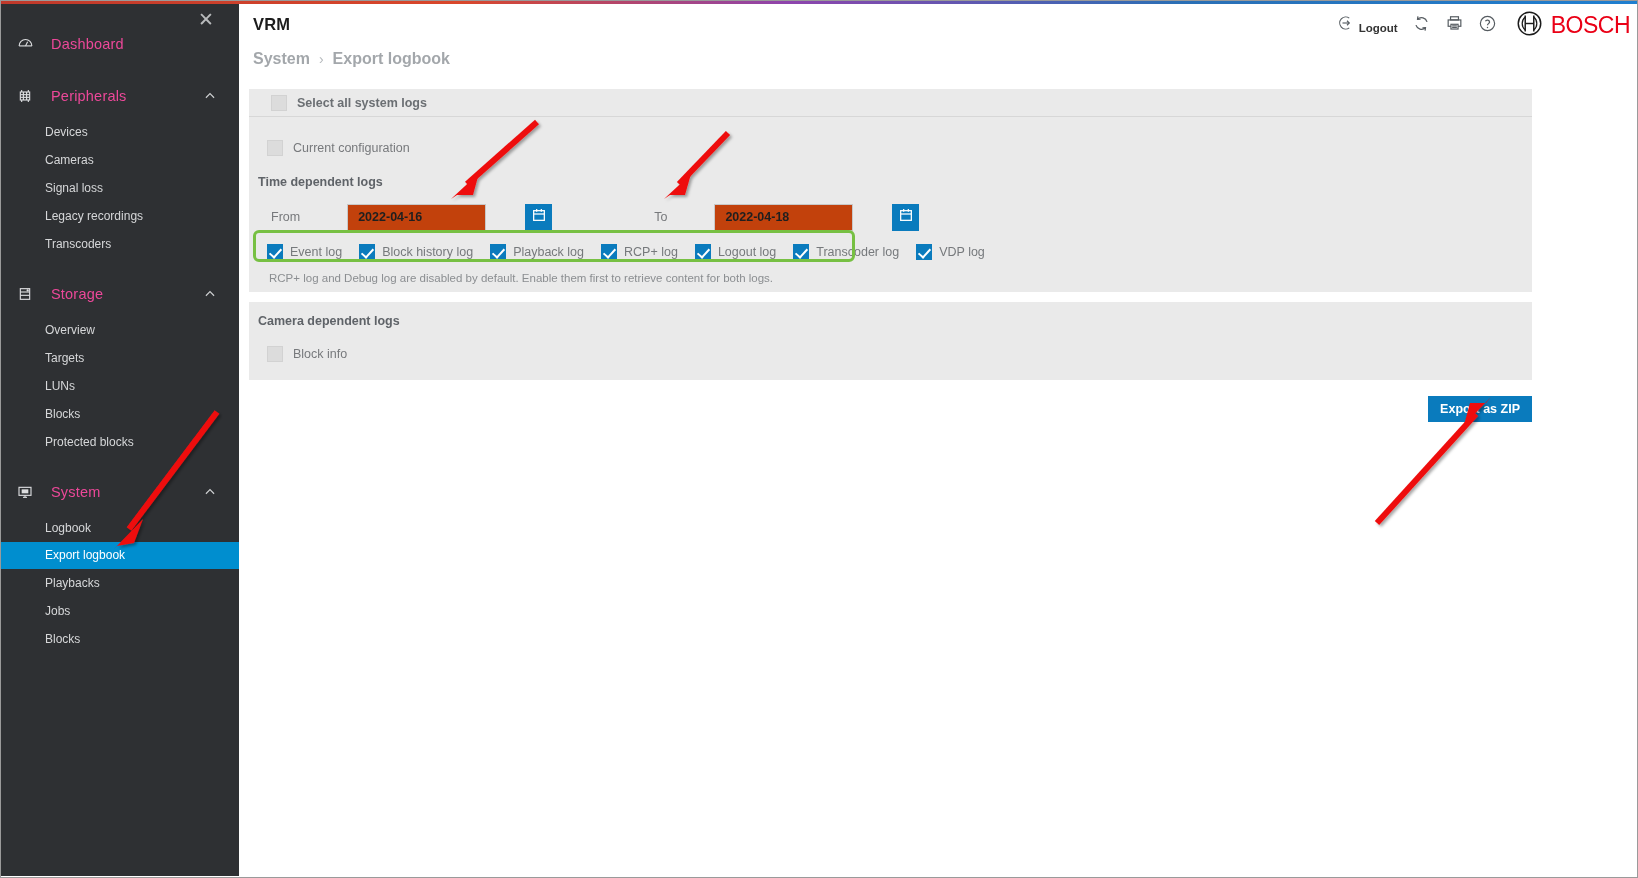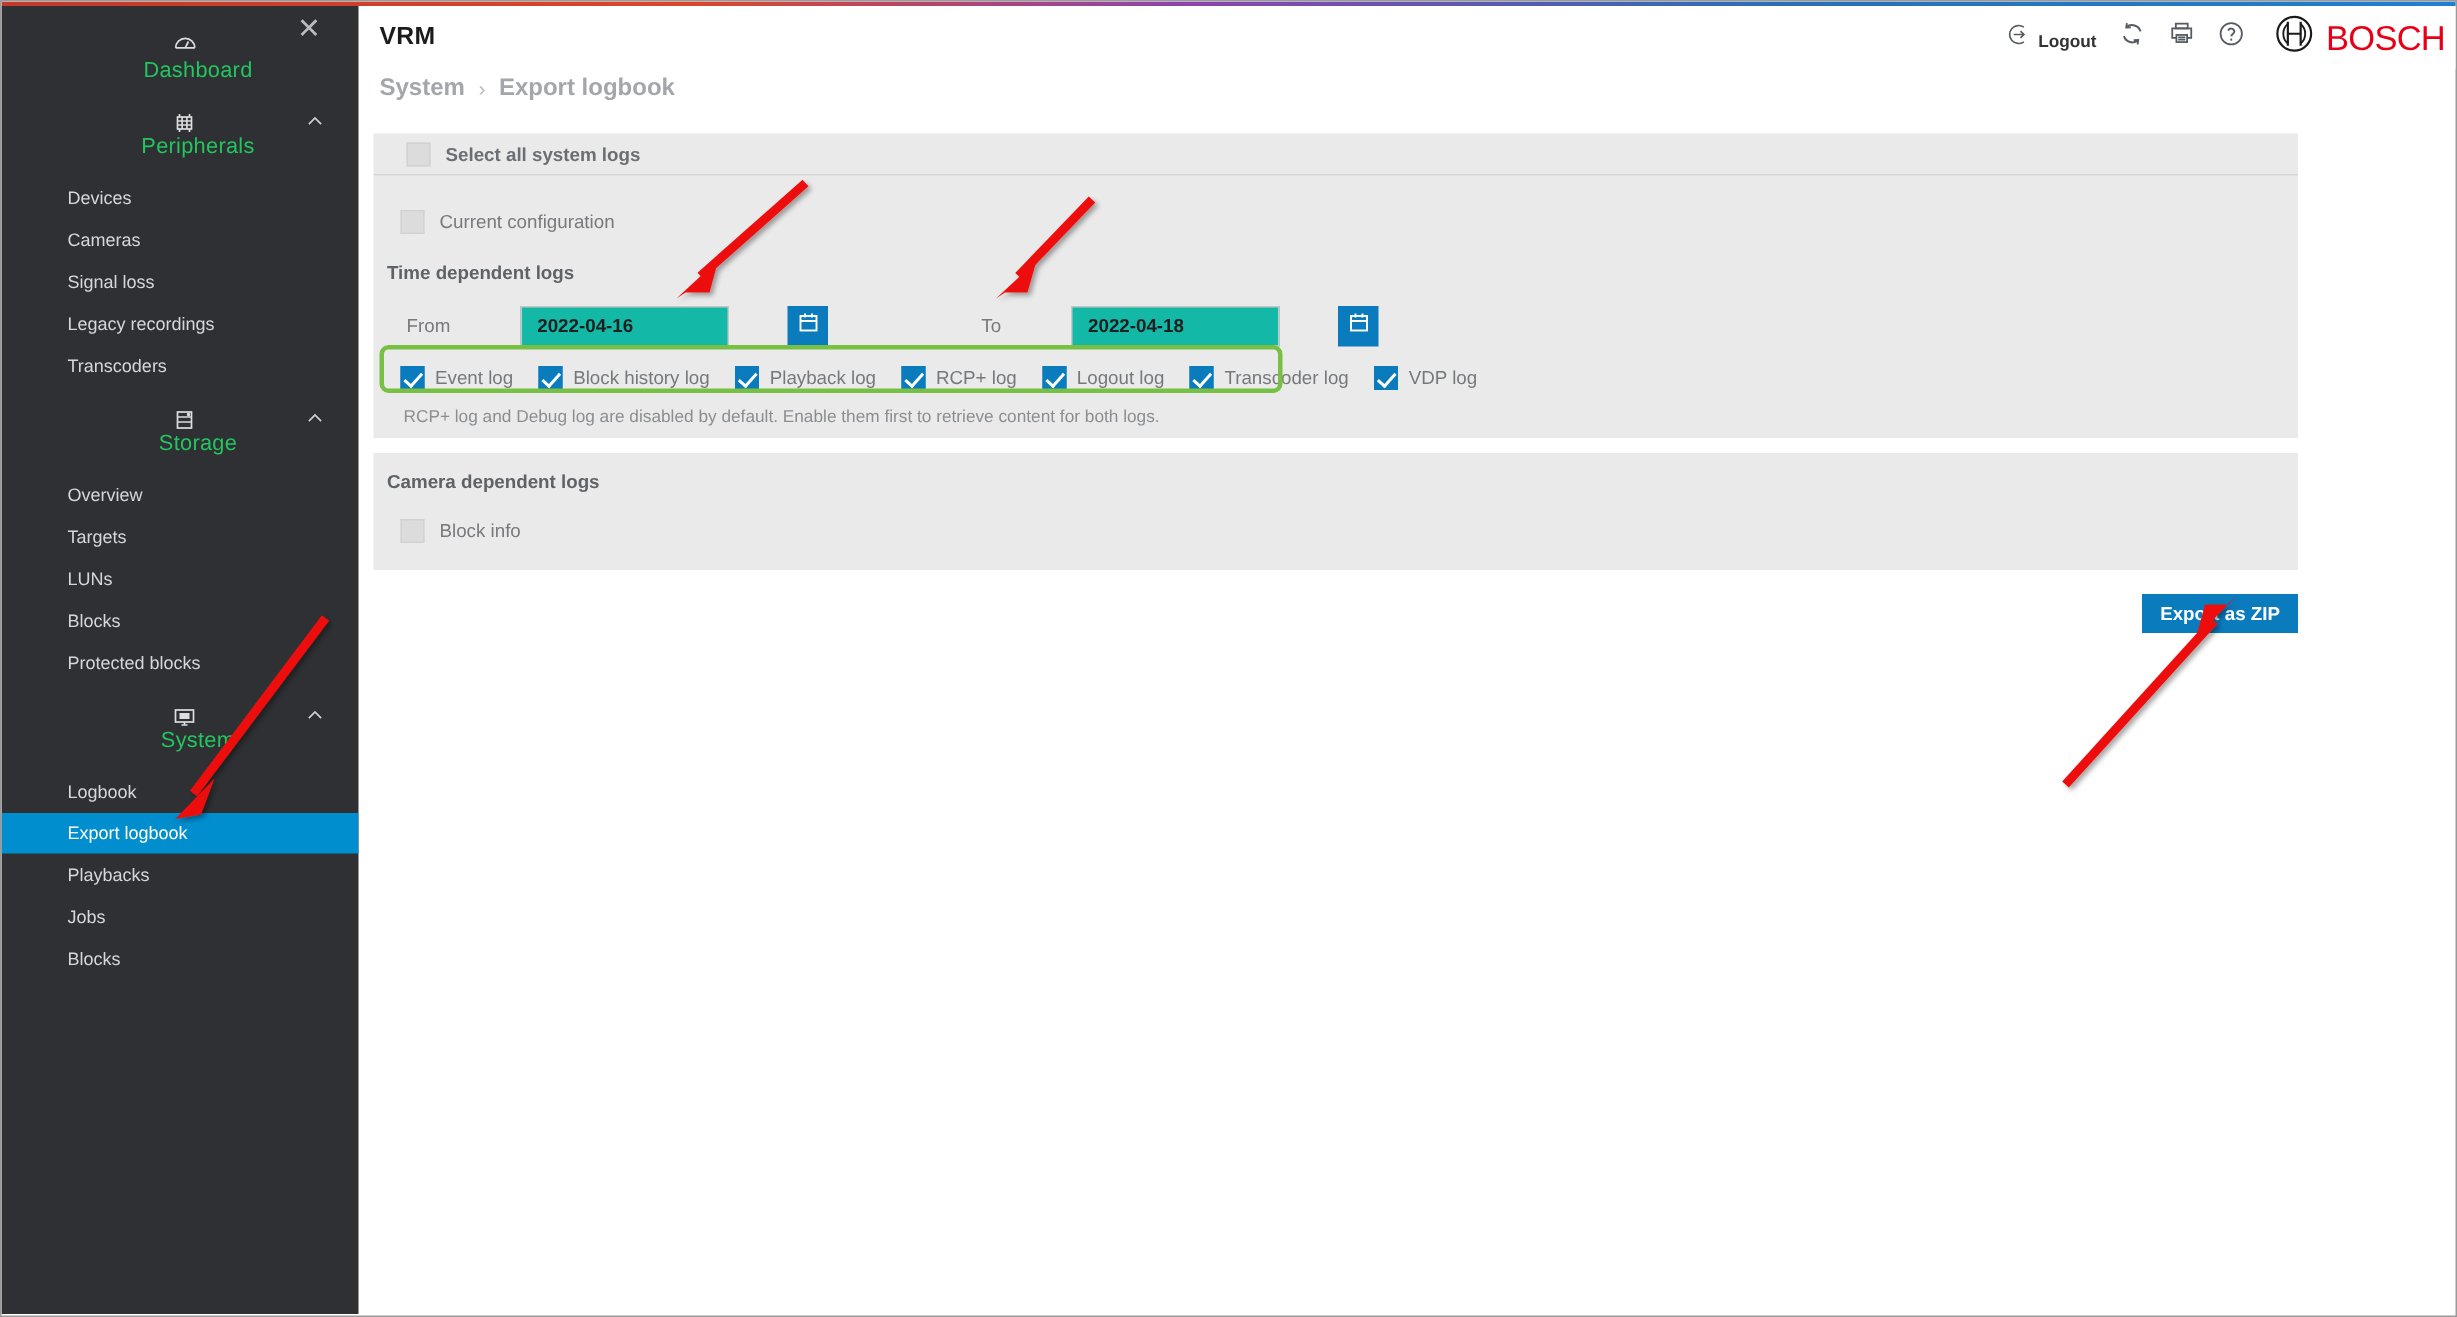--- a/index.html
+++ b/index.html
@@ -52,25 +52,24 @@
     cursor: pointer;
   }
 
   .nav-group { margin: 0; }
 
   .nav-top {
     display: flex;
     align-items: center;
     height: 44px;
     padding-left: 16px;
-    color: #22c55e;
+    color: #ec4899;
     font-size: 14.5px;
     cursor: pointer;
     position: relative;
-    flex-direction: column;
   }
   .nav-top .nav-ico {
     width: 26px;
     display: flex;
     align-items: center;
     justify-content: flex-start;
     color: #dcdddf;
   }
   .nav-top .nav-label { margin-left: 8px; letter-spacing: .2px; }
   .chev {
@@ -260,21 +259,21 @@
     gap: 39px;
   }
   .date-word {
     font-size: 12.5px;
     color: #77797c;
     margin-right: 8px;
   }
   .date-field {
     width: 139px;
     height: 27px;
-    background: #14b8a6;
+    background: #c2410c;
     border: 1px solid #c8c8c8;
     display: flex;
     align-items: center;
     padding-left: 10px;
     font-size: 12.5px;
     color: #1f1f1f;
     font-weight: bold;
     cursor: text;
   }
   .cal-btn {

